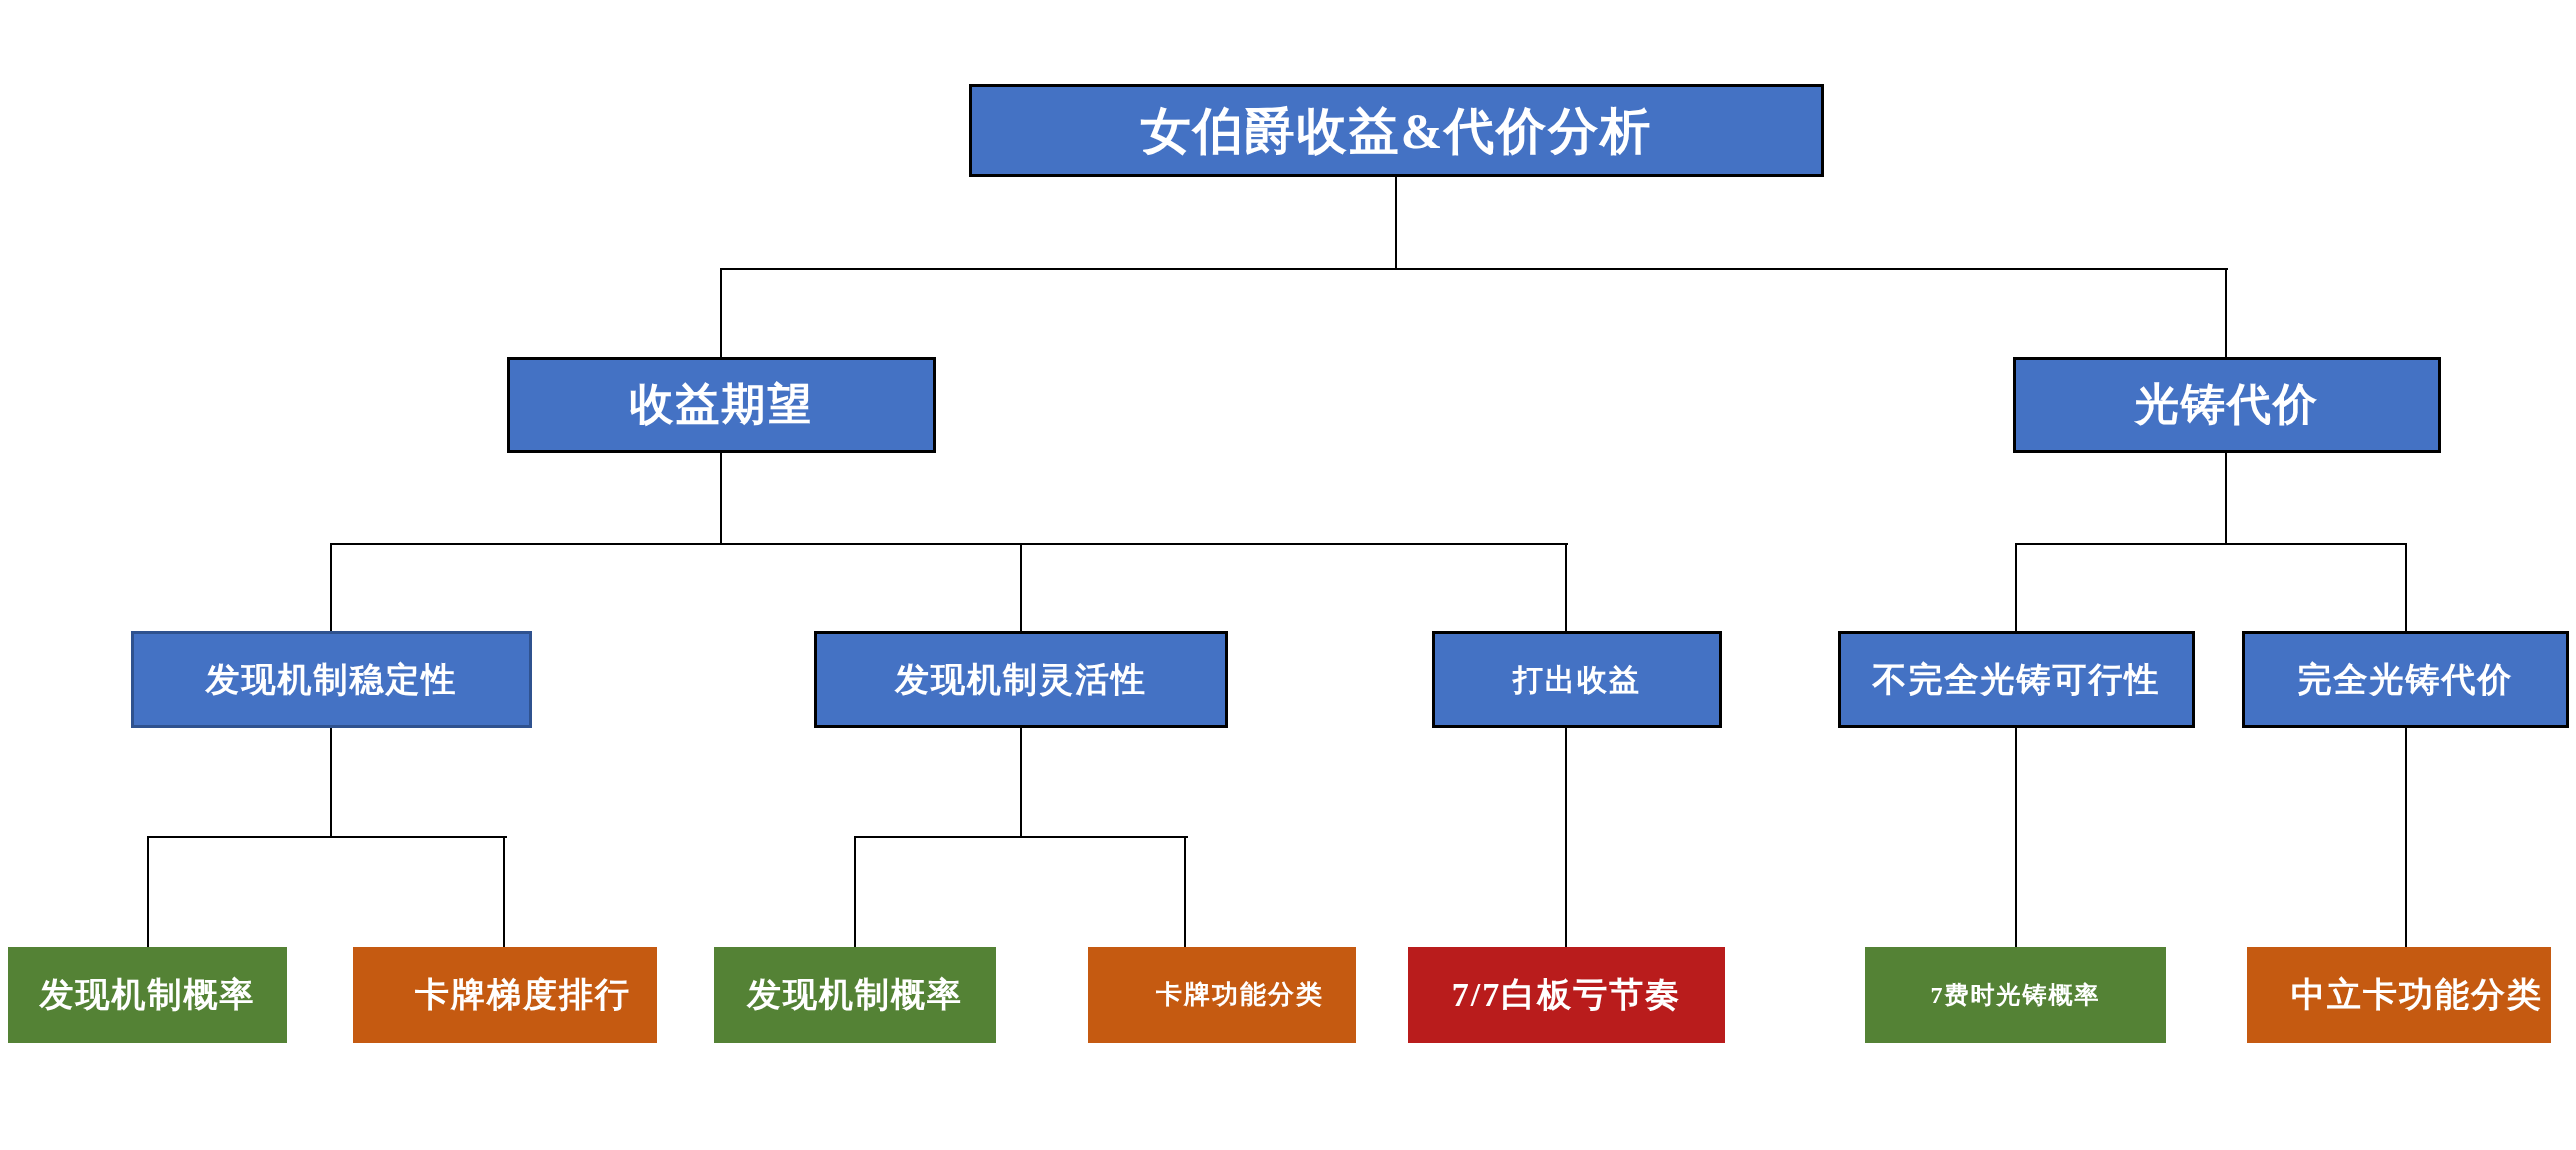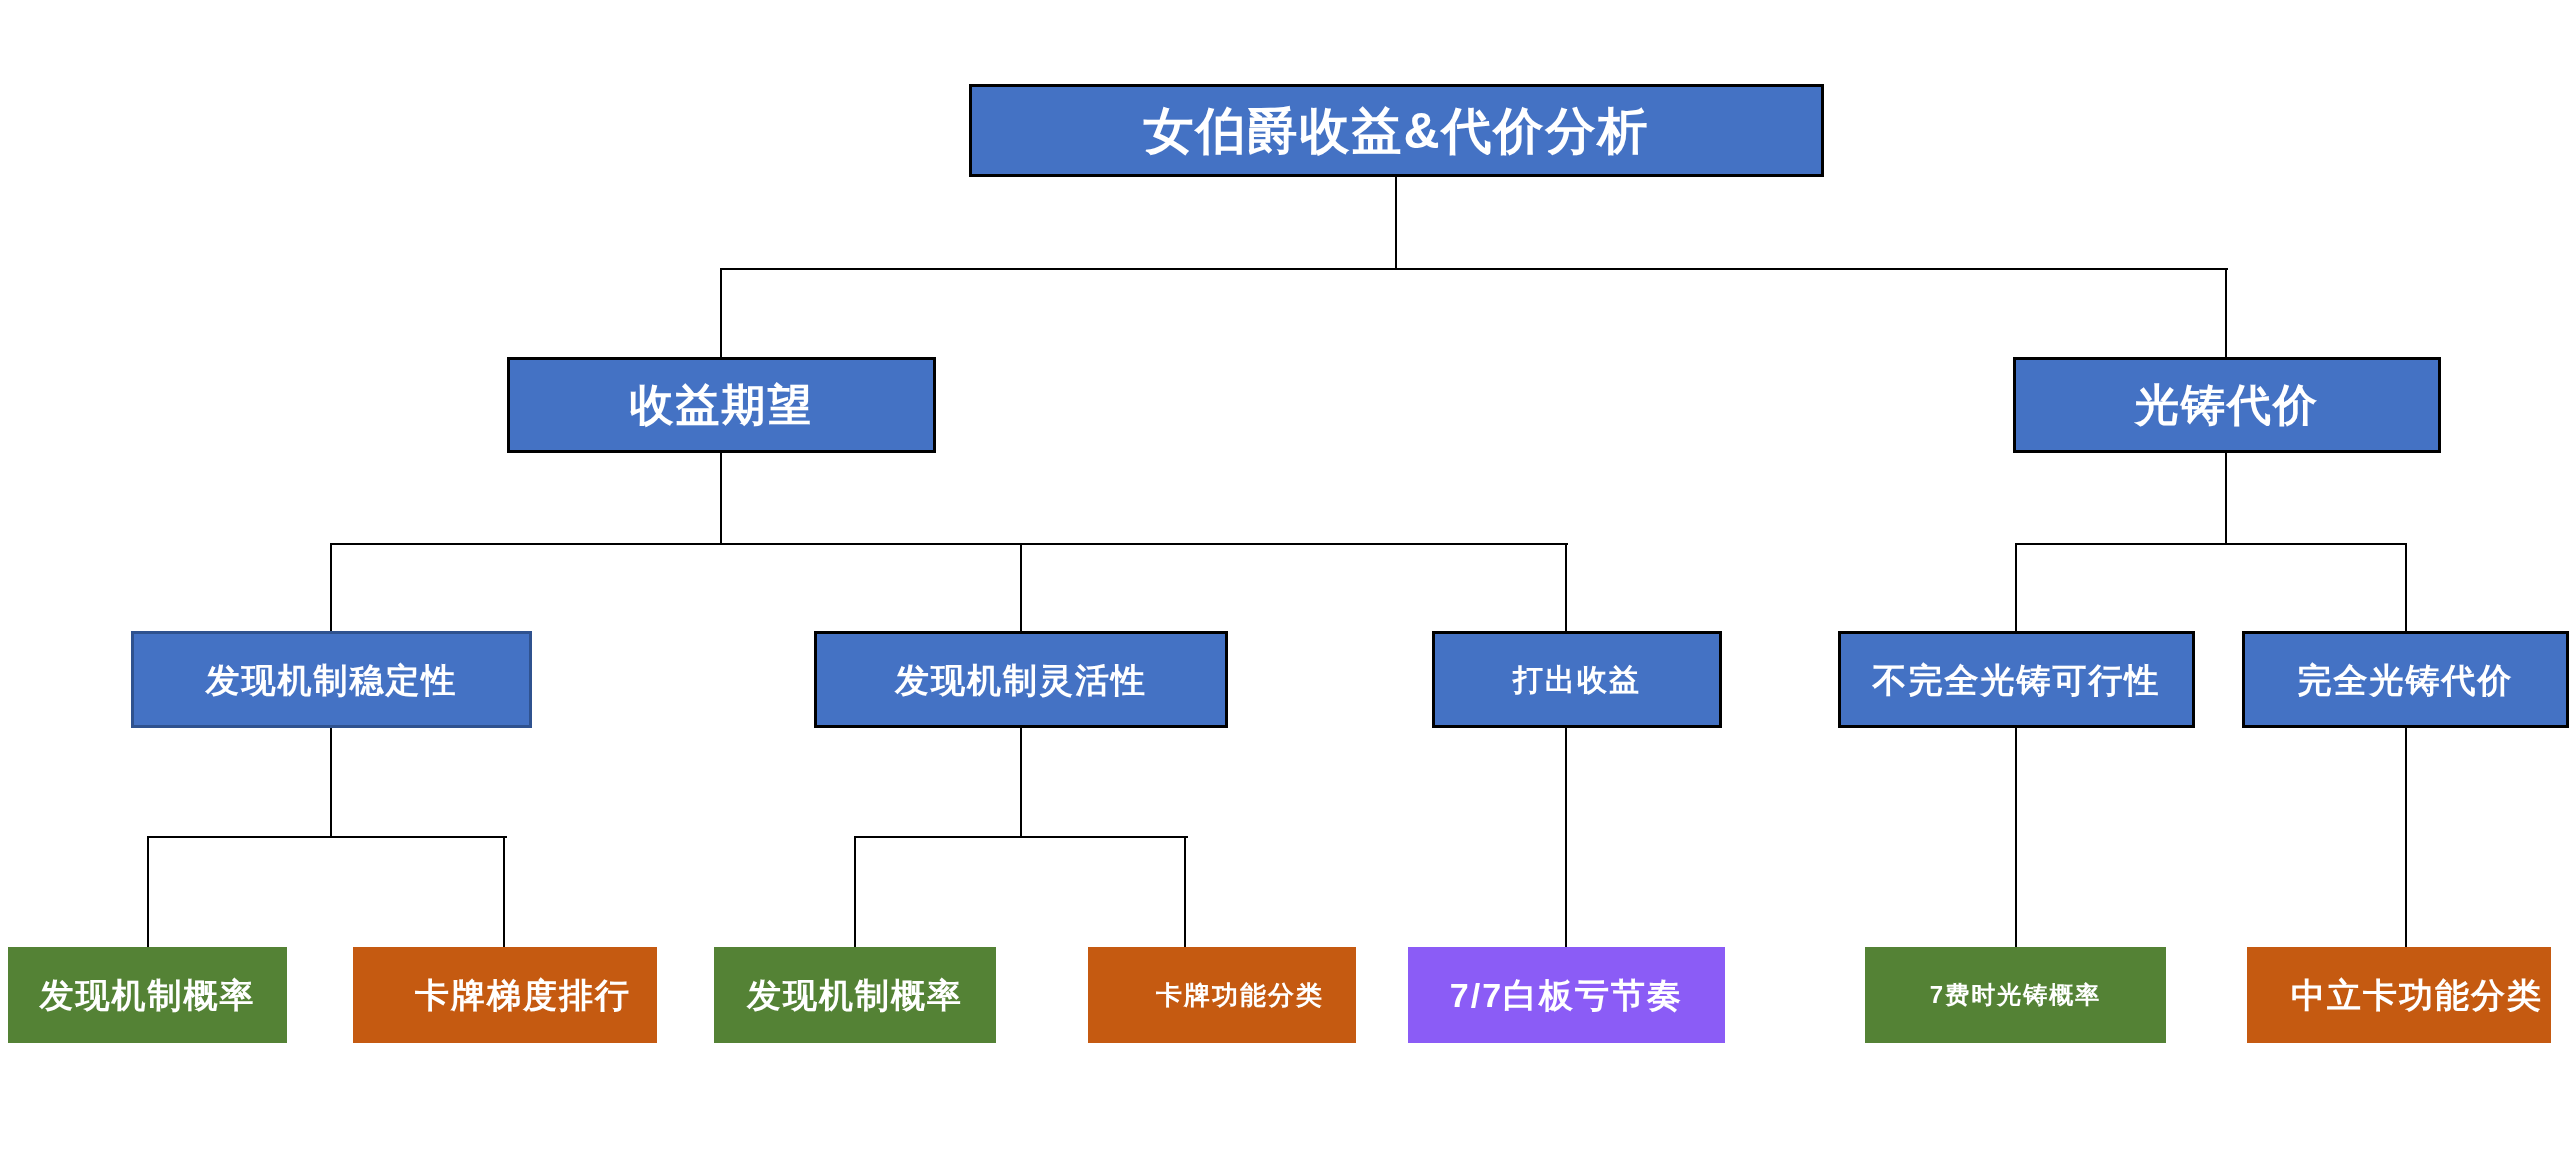--- a/index.html
+++ b/index.html
@@ -1,40 +1,40 @@
 <!DOCTYPE html>
 <html><head>
 <meta charset="utf-8">
 <style>
   html, body { margin: 0; padding: 0; background: #ffffff; }
   .canvas {
     position: relative;
     width: 2576px;
     height: 1150px;
     background: #ffffff;
-    font-family: Liberation Sans, sans-serif;
+    font-family: Liberation Serif, serif;
     overflow: hidden;
   }
   .node {
     position: absolute;
     box-sizing: border-box;
     display: flex;
     align-items: center;
     justify-content: center;
     text-align: center;
     color: #ffffff;
     font-weight: bold;
     letter-spacing: 2px;
     line-height: 1;
     white-space: nowrap;
   }
   .blue  { background: #4472C4; border: 3px solid #000000; }
   .green { background: #548235; border: none; }
   .orange{ background: #C55A11; border: none; padding-left: 36px; }
-  .gray  { background: #8b5cf6; border: none; }
+  .gray  { background: #b91c1c; border: none; }
 
   .line { position: absolute; background: #000000; }
 
   .n-root      { left: 969px;  top: 84px;  width: 855px; height: 93px; font-size: 50px; }
   .n-income    { left: 507px;  top: 357px; width: 429px; height: 96px; font-size: 44px; }
   .n-cost      { left: 2013px; top: 357px; width: 428px; height: 96px; font-size: 44px; }
   .n-stability { left: 131px;  top: 631px; width: 401px; height: 97px; font-size: 34px; border-color: #2F528F; }
   .n-flex      { left: 814px;  top: 631px; width: 414px; height: 97px; font-size: 34px; }
   .n-play      { left: 1422px; top: 631px; width: 290px; height: 97px; font-size: 30px; margin-left: 10px; }
   .n-partial   { left: 1838px; top: 631px; width: 357px; height: 97px; font-size: 34px; }

